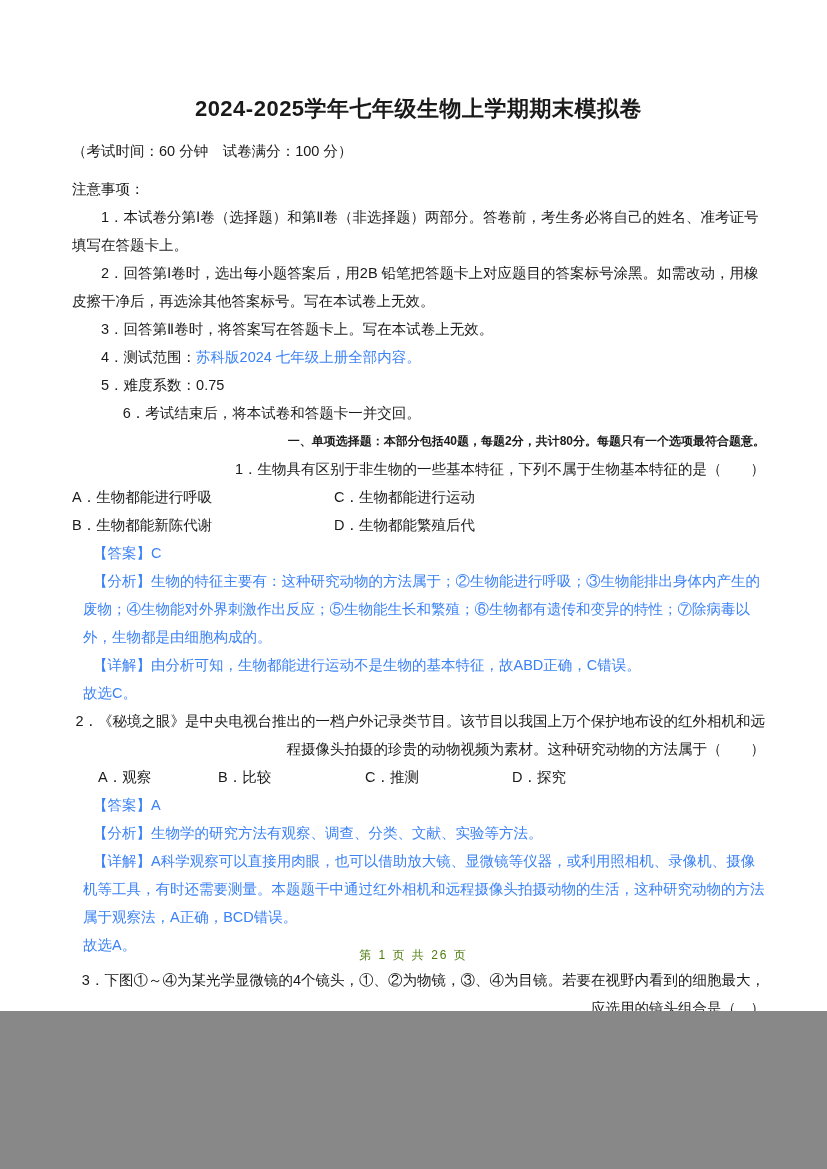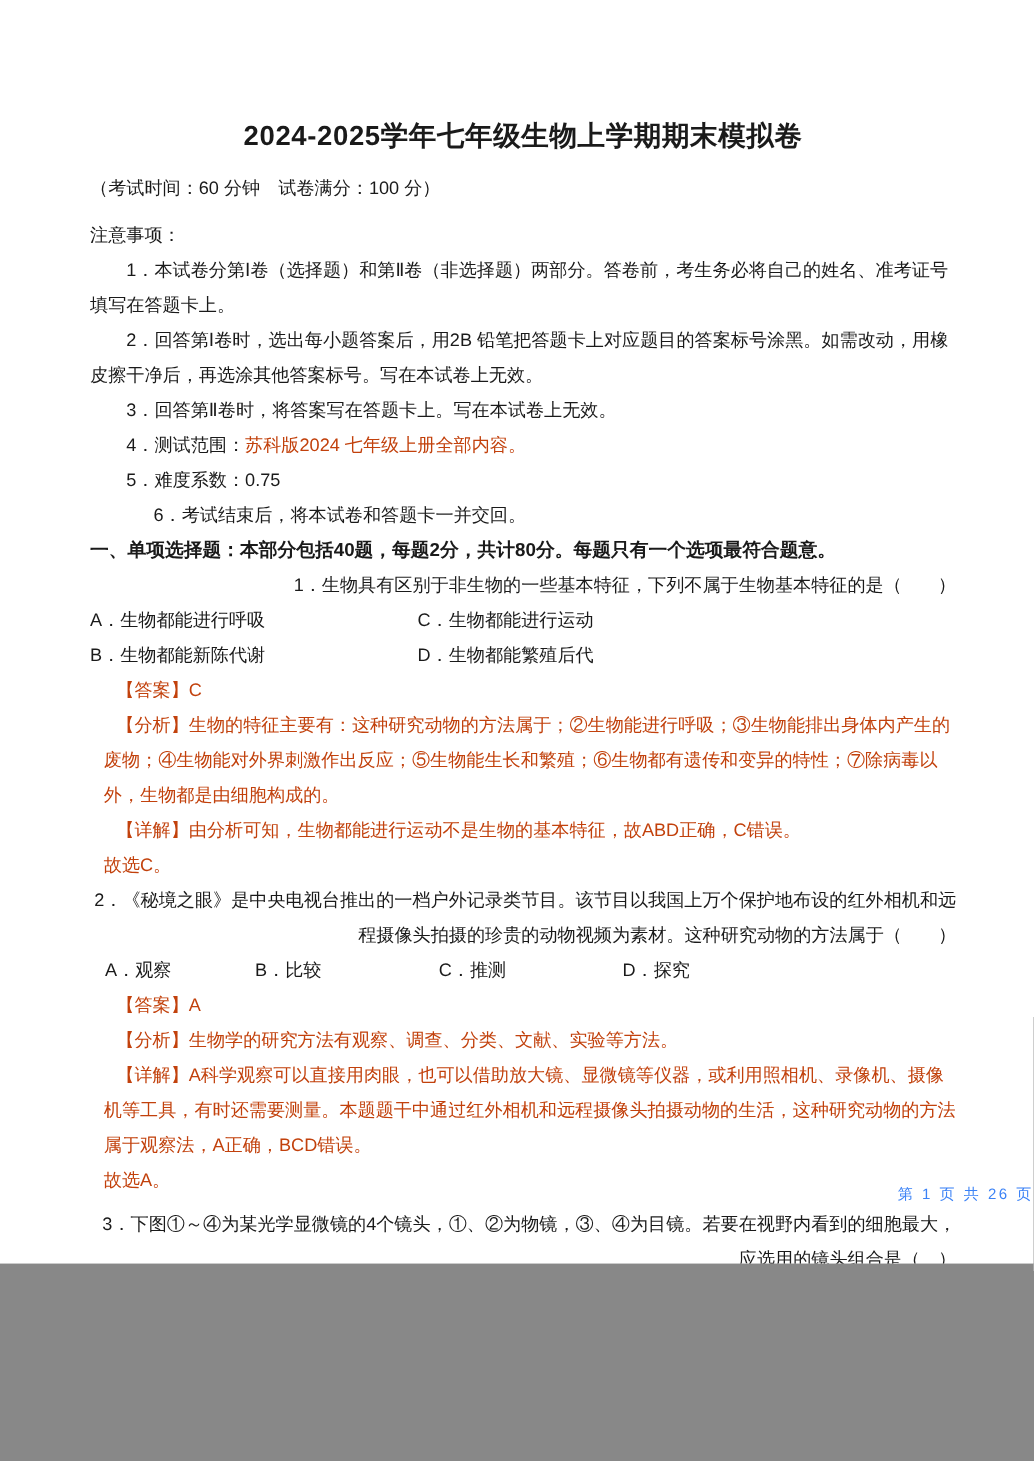--- a/index.html
+++ b/index.html
@@ -29,54 +29,55 @@
   }
   .subtitle {
     text-align: left;
     font-size: 14.5px;
     margin-bottom: 10px;
   }
   .notices { }
   .notice-heading { }
   .notice { text-indent: 2em; }
   .notice.more-indent { text-indent: 3.5em; }
-  .red { color: #c2410c; }
+  .red { color: #3b82f6; }
   .section-heading {
     font-weight: bold;
-    font-size: 15px;
+    font-size: 12px;
+    text-align: right;
   }
   .q-text {
     padding-left: 17px;
     text-indent: -17px;
     text-align: right;
   }
   .options-2col {
     display: grid;
     grid-template-columns: 262px auto;
   }
   .options-4col {
-    margin-left: 12px;
+    margin-left: 26px;
     display: grid;
     grid-template-columns: 120px 147px 147px auto;
   }
   .option { line-height: 28px; }
   .expl {
     margin-left: 11px;
     text-indent: 10px;
   }
   .conclusion { margin-left: 11px; }
   .q3-gap { margin-top: 7px; }
   .footer {
     position: absolute;
     left: 0;
     right: 0;
     bottom: 47px;
-    text-align: right;
+    text-align: center;
     font-size: 12px;
-    color: #3b82f6;
+    color: #4d7c0f;
     letter-spacing: 2px;
   }
 </style>
 </head>
 <body>
 
 <div class="page">
   <div class="content">
 
     <div class="title">2024-2025学年七年级生物上学期期末模拟卷</div>

